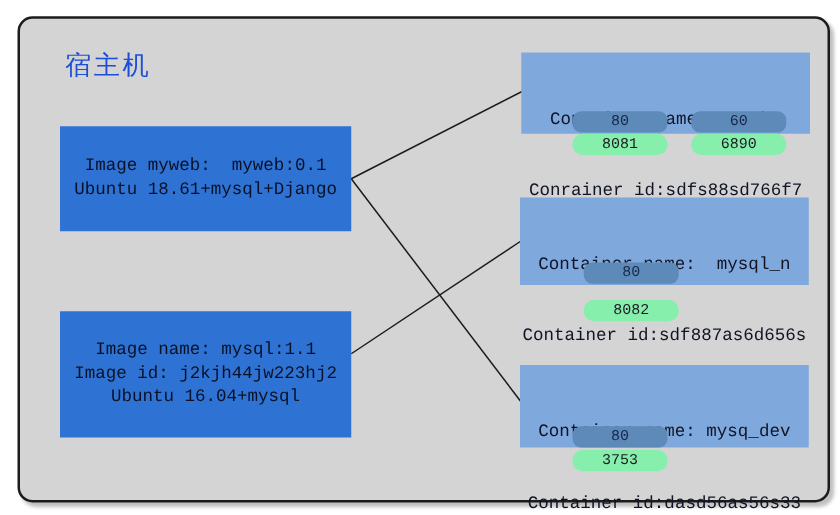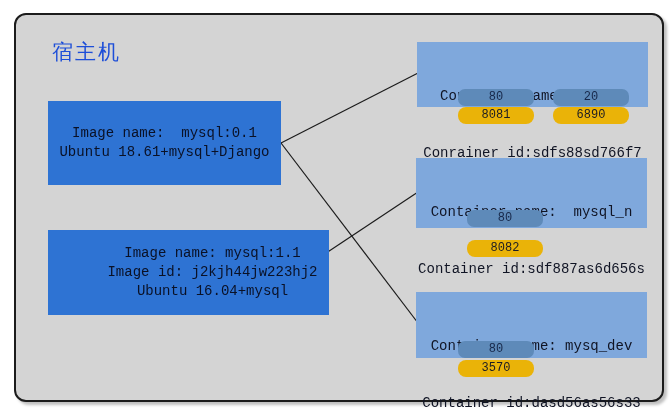--- a/index.html
+++ b/index.html
@@ -16,35 +16,35 @@
     position:absolute;left:52px;top:38px;font-size:21px;color:#1d4ed8;
     font-family:"DejaVu Serif","Liberation Serif",serif;letter-spacing:2px;
   }
   .connectors{position:absolute;left:0;top:0;width:672px;height:412px;}
   .image-box{
     position:absolute;width:233px;background:#2e73d3;color:#0a1126;
     display:flex;flex-direction:column;justify-content:center;align-items:center;
     font-size:14px;line-height:19px;text-align:center;white-space:pre;
   }
   .image-box.one{left:48px;top:101px;height:84px;}
-  .image-box.two{left:48px;top:230px;height:85px;padding-left:48px;}
+  .image-box.two{left:48px;top:249px;height:101px;}
   .container-box{
     position:absolute;width:231px;background:#7fa8dc;color:#101424;
     font-size:14px;line-height:19px;text-align:center;white-space:pre;
     padding-top:7px;box-sizing:border-box;
   }
   .container-box.c1{left:417px;top:42px;height:65px;}
   .container-box.c2{left:416px;top:158px;height:70px;}
   .container-box.c3{left:416px;top:292px;height:66px;}
   .badge{
     position:absolute;width:76px;height:17px;font-size:12px;line-height:17px;
     text-align:center;
   }
   .badge.cport{background:#5e8ab9;color:#17284a;border-radius:7px;}
-  .badge.hport{background:#eab308;color:#1c1c24;border-radius:8px;}
+  .badge.hport{background:#86efac;color:#1c1c24;border-radius:8px;}
   .b-80a{left:458px;top:89px;}
   .b-8081{left:458px;top:107px;}
   .b-40{left:553px;top:89px;}
   .b-4040{left:553px;top:107px;}
   .b-80b{left:467px;top:210px;}
   .b-8082{left:467px;top:229px;margin-top:11px;}
   .b-80c{left:458px;top:341px;}
   .b-8083{left:458px;top:360px;}
 </style>
 </head>
@@ -56,21 +56,21 @@
 
   <svg class="connectors" viewBox="0 0 672 412" xmlns="http://www.w3.org/2000/svg">
     <line x1="281" y1="143" x2="420" y2="72" stroke="#1b1b1b" stroke-width="1.2"></line>
     <line x1="281" y1="143" x2="418" y2="323" stroke="#1b1b1b" stroke-width="1.2"></line>
     <line x1="281" y1="283" x2="418" y2="192" stroke="#1b1b1b" stroke-width="1.2"></line>
   </svg>
 
   <div class="host-title">宿主机</div>
 
   <div class="image-box one">
-    <div>Image name:  mysql:0.1</div>
+    <div>Image myweb:  myweb:0.1</div>
     <div>Ubuntu 18.61+mysql+Django</div>
   </div>
 
   <div class="image-box two">
     <div>Image name: mysql:1.1</div>
     <div>Image id: j2kjh44jw223hj2</div>
     <div>Ubuntu 16.04+mysql</div>
   </div>
 
   <div class="container-box c1">
@@ -83,22 +83,22 @@
     <div>Container id:sdf887as6d656s</div>
   </div>
 
   <div class="container-box c3">
     <div>Container name: mysq_dev</div>
     <div>Container id:dasd56as56s33</div>
   </div>
 
   <div class="badge cport b-80a">80</div>
   <div class="badge hport b-8081">8081</div>
-  <div class="badge cport b-40">20</div>
+  <div class="badge cport b-40">60</div>
   <div class="badge hport b-4040">6890</div>
 
   <div class="badge cport b-80b">80</div>
   <div class="badge hport b-8082">8082</div>
 
   <div class="badge cport b-80c">80</div>
-  <div class="badge hport b-8083">3570</div>
+  <div class="badge hport b-8083">3753</div>
 
 </div>
 
 </body></html>

